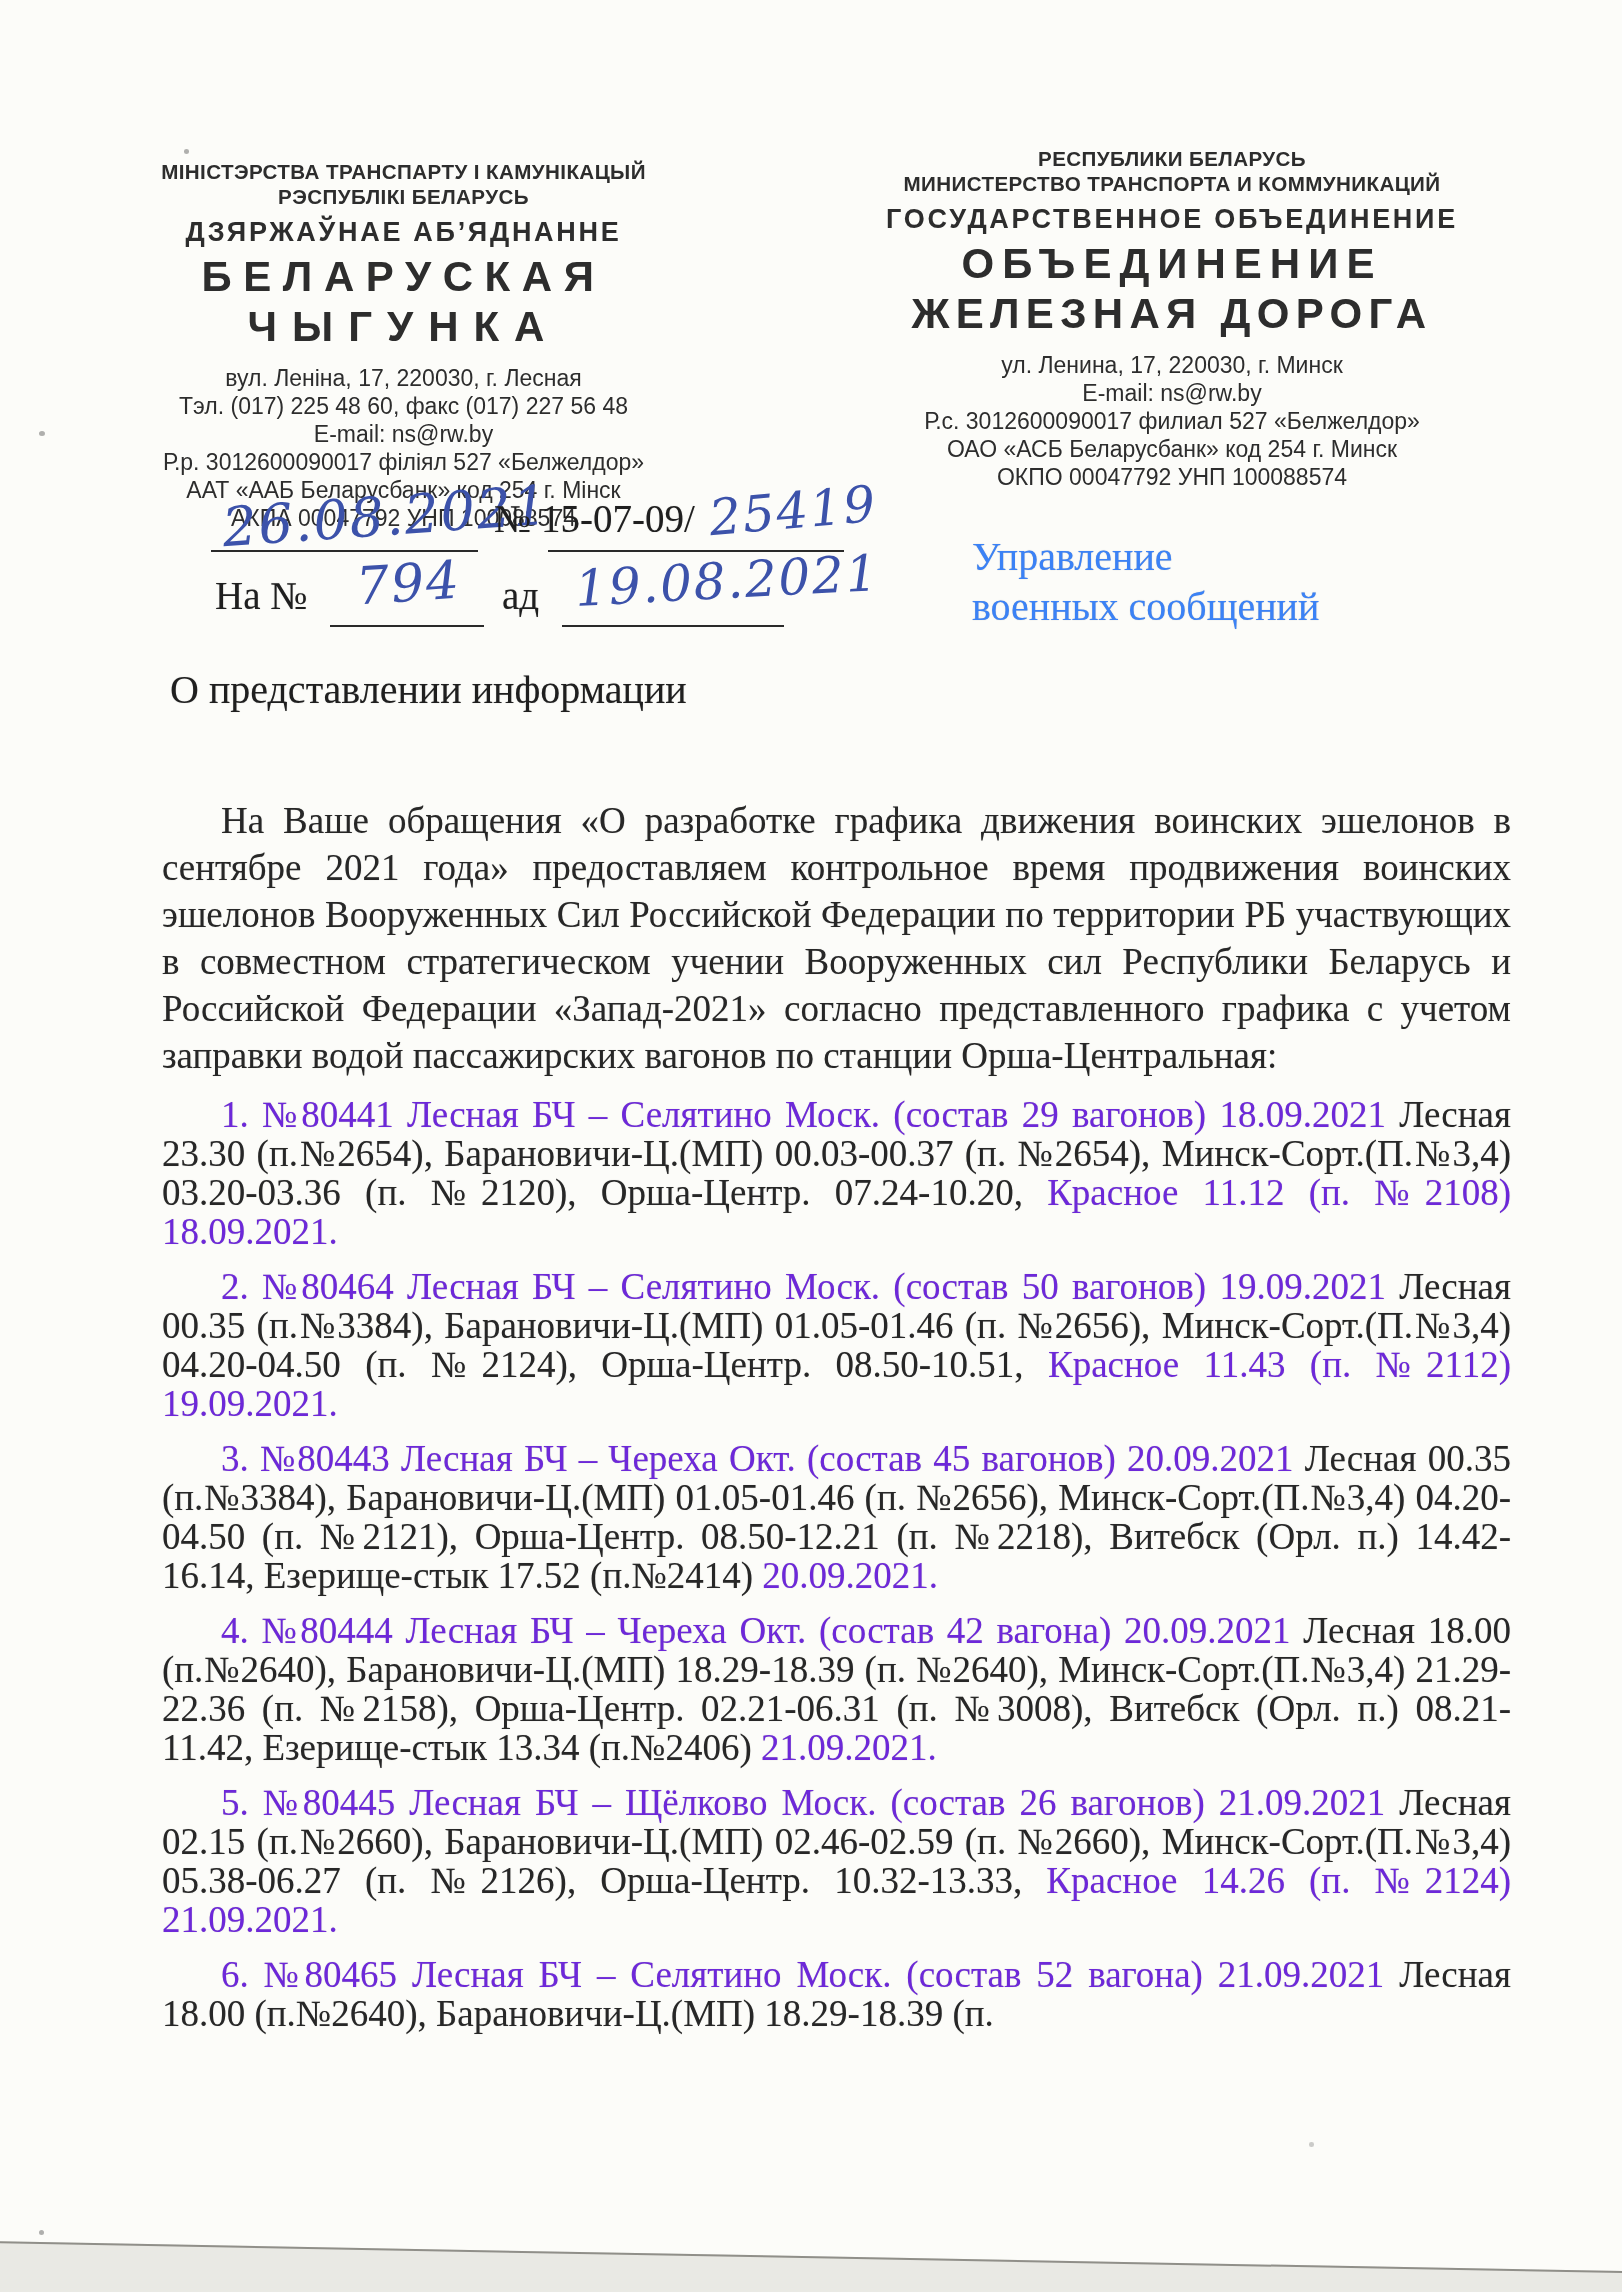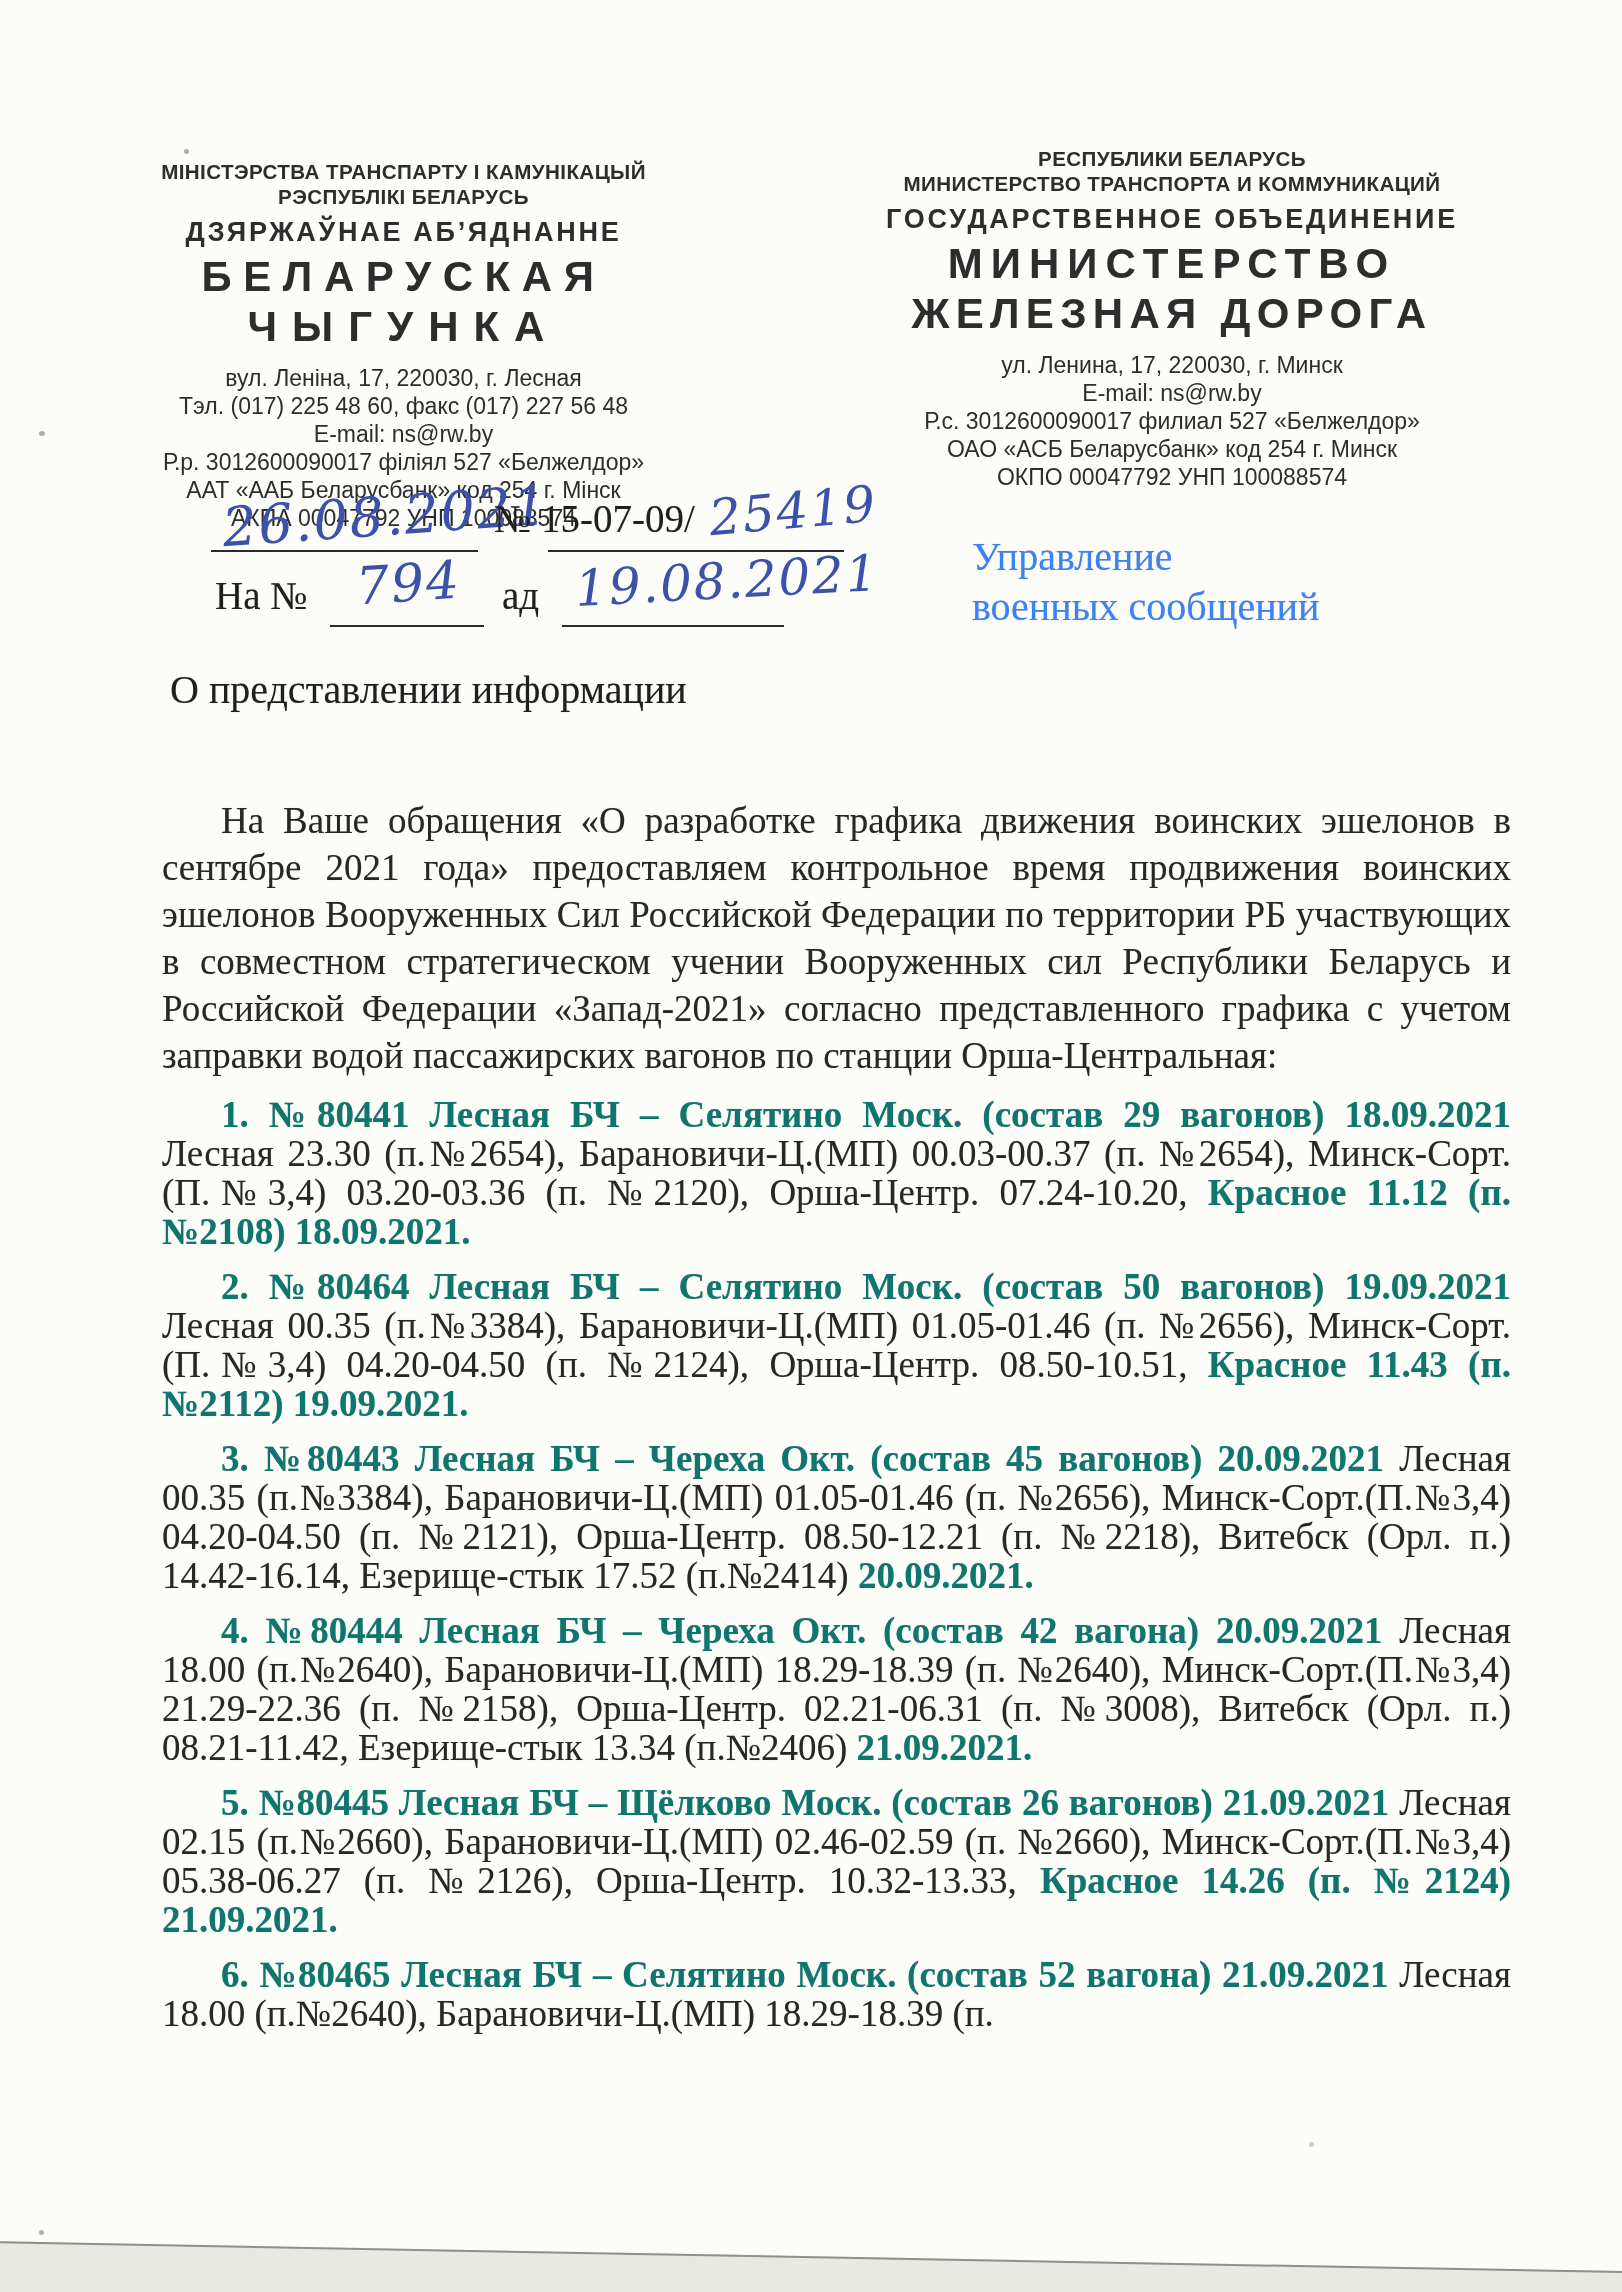--- a/index.html
+++ b/index.html
@@ -29,21 +29,21 @@
   .recipient{position:absolute;left:972px;top:532px;font-size:40px;line-height:50px;
              color:#3b82f6;text-shadow:0 0 0.9px rgba(60,60,60,.35)}
   .subject{position:absolute;left:170px;top:666px;font-size:40px;color:#1f1f1f;
            text-shadow:0 0 0.9px rgba(60,60,60,.35);white-space:nowrap}
   
   .docbody{position:absolute;left:146px;top:781px;width:1381px;text-align:justify;
            color:#272727;text-shadow:0 0 0.9px rgba(60,60,60,.3)}
   .para{font-size:37px;text-indent:59px;margin:16px}
   .para.intro{line-height:47px;margin-bottom:12.5px}
   .para.item{line-height:39px}
-  .para .b{font-weight:bold;color:#0f766e}
+  .para .b{font-weight:normal;color:#6d28d9}
   
   .page-bottom{position:absolute;left:-18px;top:2241px;width:1746px;height:81px;
                background:#e9e9e4;border-top:2.7px solid #908f89;
                transform:rotate(1.05deg);transform-origin:0 0}
   .speck{position:absolute;background:#6f6f6f;border-radius:50%;opacity:.55}
 </style>
 </head>
 <body>
 
 <div class="hdr hdr-left">
@@ -59,21 +59,21 @@
     <div>Р.р. 3012600090017 філіял 527 «Белжелдор»</div>
     <div>ААТ «ААБ Беларусбанк» код 254 г. Мінск</div>
     <div>АКПА 00047792  УНП 100088574</div>
   </div>
 </div>
 
 <div class="hdr hdr-right">
   <div class="min">РЕСПУБЛИКИ БЕЛАРУСЬ</div>
   <div class="min">МИНИСТЕРСТВО ТРАНСПОРТА И КОММУНИКАЦИЙ</div>
   <div class="assoc">ГОСУДАРСТВЕННОЕ ОБЪЕДИНЕНИЕ</div>
-  <div class="org1">МИНИСТЕРСТВО</div>
+  <div class="org1">ОБЪЕДИНЕНИЕ</div>
   <div class="org2">ЖЕЛЕЗНАЯ ДОРОГА</div>
   <div class="addr">
     <div>ул. Ленина, 17, 220030, г. Минск</div>
     <div>E-mail: ns@rw.by</div>
     <div>Р.с. 3012600090017 филиал 527 «Белжелдор»</div>
     <div>ОАО «АСБ Беларусбанк» код 254 г. Минск</div>
     <div>ОКПО 00047792  УНП 100088574</div>
   </div>
 </div>
 

